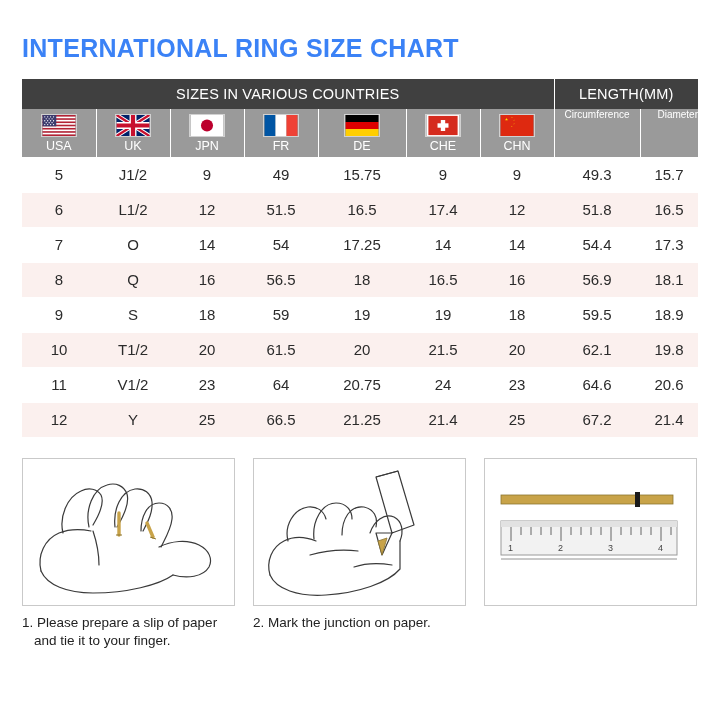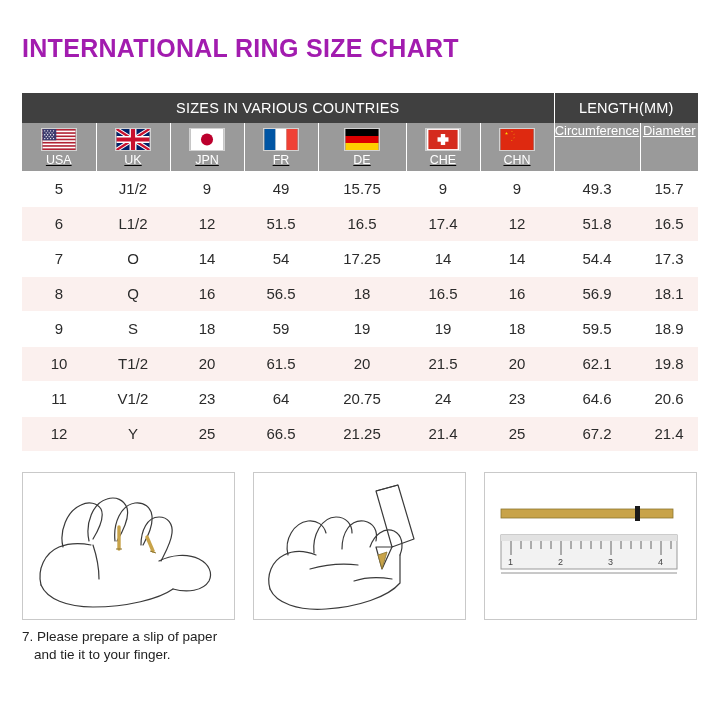--- a/index.html
+++ b/index.html
@@ -11,24 +11,24 @@
     overflow: hidden;
   }
   .page {
     width: 720px; height: 720px;
     position: relative;
     padding: 0 22px;
   }
   .title {
     font-size: 25px;
     font-weight: bold;
-    color: #a21caf;
+    color: #3b82f6;
     letter-spacing: 0.3px;
     padding-top: 34px;
-    padding-bottom: 30px;
+    padding-bottom: 16px;
     font-family: "Liberation Sans", sans-serif;
   }
 
   table.chart {
     width: 676px;
     border-collapse: collapse;
     table-layout: fixed;
   }
   table.chart td, table.chart th {
     padding: 0;
@@ -47,48 +47,46 @@
   }
   .hdr-group:last-child { border-right: none; }
 
   .flagrow td {
     background: #9a9a9a;
     text-align: center;
     vertical-align: top;
     border-right: 1px solid #ffffff;
     height: 48px;
   }
-  .flagrow td:last-child { border-right: none; }
+  .flagrow td:last-child { border-right: none; text-align: right; }
   .flag-wrap {
     display: flex;
     flex-direction: column;
     align-items: center;
     justify-content: flex-start;
     padding-top: 5px;
-    text-decoration: underline;
   }
   .flag {
     width: 36px; height: 23px;
     display: block;
     margin-bottom: 3px;
     border: 1px solid rgba(255,255,255,0.55);
   }
   .colcode {
     color: #ffffff;
     font-size: 12.5px;
     line-height: 13px;
   }
   .lenhdr {
     color: #ffffff;
-    font-size: 13px;
+    font-size: 10px;
     text-align: center;
     vertical-align: bottom;
     padding-bottom: 5px !important;
     height: 48px;
-    text-decoration: underline;
   }
 
   tbody tr td {
     text-align: center;
     font-size: 15px;
     color: #2b2b2b;
     height: 35px;
     border-bottom: 1px solid #ffffff;
   }
   tbody tr.odd td { background: #ffffff; }
@@ -378,21 +376,21 @@
               <path d="M124,64 L130,78"></path>
             </g>
             <g stroke="#8c7531" stroke-width="1" fill="none">
               <path d="M93,76 L99,76"></path>
               <path d="M127,78 L133,80"></path>
             </g>
           </svg>
         </span>
       </div>
       <div class="panel-cap">
-        <span>7. Please prepare a slip of paper</span>
+        <span>1. Please prepare a slip of paper</span>
         <span class="ind">and tie it to your finger.</span>
       </div>
     </div>
 
     <div class="panel">
       <div class="panel-box">
         <span>
           <svg width="211" height="146" viewBox="0 0 211 146">
             <g fill="none" stroke="#3a3a3a" stroke-width="1.2" stroke-linecap="round">
               <path d="M16,116 C12,102 18,88 30,82 C40,77 52,78 62,82"></path>
@@ -405,20 +403,24 @@
               <path d="M100,108 C112,104 126,104 138,106"></path>
             </g>
             <g fill="none" stroke="#3a3a3a" stroke-width="1.2" stroke-linejoin="round">
               <path d="M122,18 L144,12 L160,66 L138,74 Z"></path>
               <path d="M138,74 L128,96 L122,74 Z" fill="#ffffff"></path>
             </g>
             <path d="M128,96 L124,82 L133,79 Z" fill="#c8a349" stroke="#8c7531" stroke-width="0.8"></path>
             <path d="M122,18 L144,12" stroke="#3a3a3a" stroke-width="1.2"></path>
           </svg>
         </span>
+      </div>
+      <div class="panel-cap">
+        <span>2. Mark the junction on paper.</span>
+        <span class="ind"></span>
       </div>
     </div>
 
     <div class="panel">
       <div class="panel-box">
         <span>
           <svg width="211" height="146" viewBox="0 0 211 146">
             <rect x="16" y="36" width="172" height="9" fill="#c8a349" stroke="#8c7531" stroke-width="0.8"></rect>
             <rect x="150" y="33" width="5" height="15" fill="#1a1a1a"></rect>
             <rect x="16" y="62" width="176" height="34" fill="#f2f2f2" stroke="#9a9a9a" stroke-width="1"></rect>

